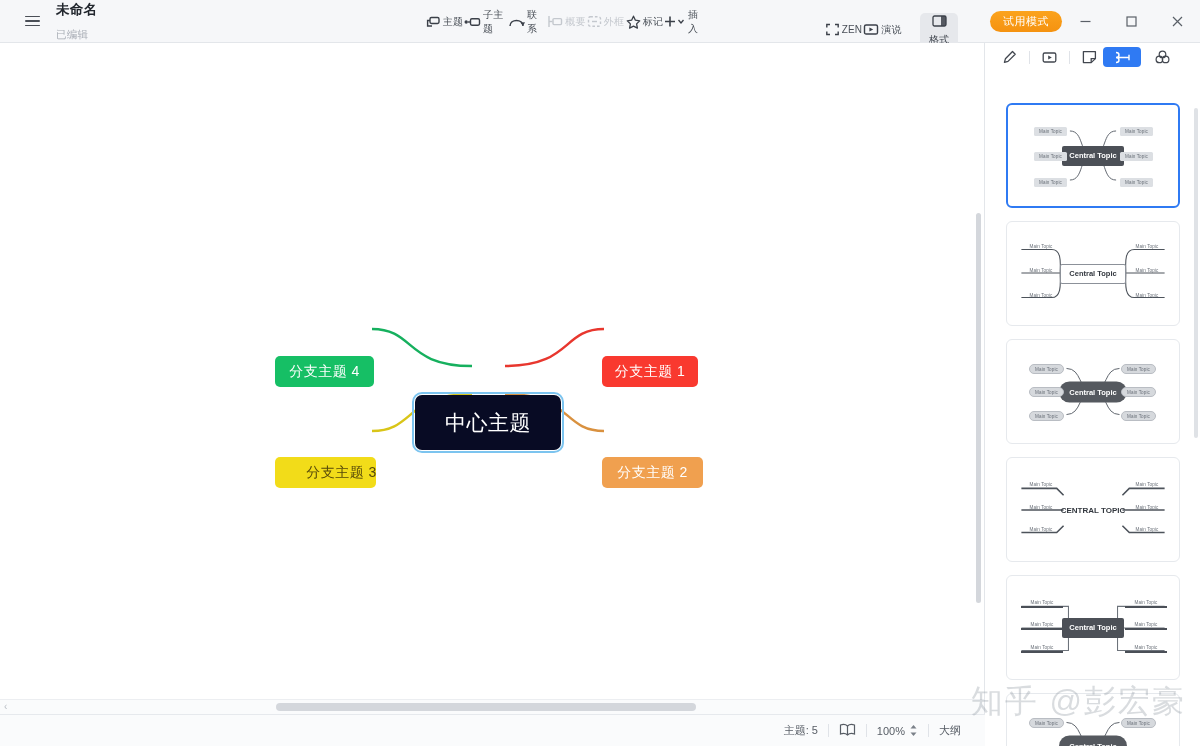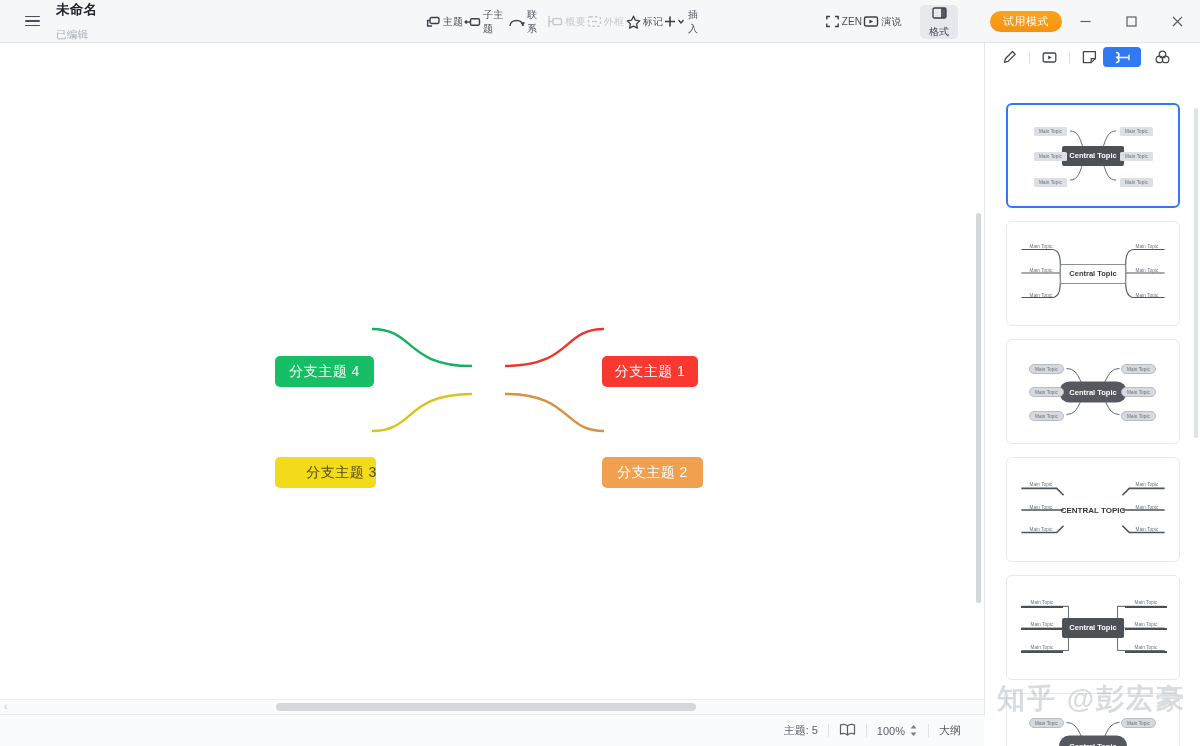--- a/index.html
+++ b/index.html
@@ -22,21 +22,21 @@
   .doc-title .t { font-size:13.5px; font-weight:bold; color:#22272e; letter-spacing:.3px;}
   .doc-title .s { font-size:10.5px; color:#a8adb5; margin-top:10px; letter-spacing:.2px;}
 
   .tool-center { position:absolute; left:425px; top:0; height:43px; display:flex; align-items:center; gap:0px;}
   .tbtn { width:39px; height:43px; display:flex; flex-direction:row; align-items:center; justify-content:center; gap:2px; cursor:pointer; }
   .tbtn.wide { width:44px; }
   .tbtn .ico { height:17px; display:flex; align-items:center; justify-content:center; color:#3b4049;}
   .tbtn .lbl { font-size:10px; color:#4a5058; letter-spacing:.2px;}
   .tbtn.disabled .ico, .tbtn.disabled .lbl { color:#c4c8ce; }
 
-  .tool-right { position:absolute; left:824px; top:0; height:43px; display:flex; align-items:center;}
+  .tool-right { position:absolute; left:824px; top:8px; height:43px; display:flex; align-items:center;}
   .fmt-btn { width:38px; height:34px; border-radius:5px; background:#e6e8ec; display:flex;flex-direction:column;
              align-items:center; justify-content:center; gap:2px; margin-left:18px;}
   .fmt-btn .lbl { font-size:10px; color:#3b4049;}
 
   .winarea { position:absolute; right:0; top:0; height:43px; display:flex; align-items:center; }
   .trial { height:21px; padding:0 13px; border-radius:11px; background:linear-gradient(180deg,#fba31d,#f59210);
            color:#fff; font-size:11px; display:flex; align-items:center; letter-spacing:.5px; cursor:pointer;}
   .wbtn { width:46px; height:43px; display:flex; align-items:center; justify-content:center; color:#5a6068; cursor:pointer;}
 
   
@@ -90,21 +90,21 @@
   .mini-t.line-b { width:42px; height:10px; border-bottom:2px solid #4a4f57; }
   svg.minilinks { position:absolute; inset:0; width:100%; height:100%;}
 
   
   .status { position:absolute; left:0; top:714px; width:985px; height:32px; background:#fafbfc;
             border-top:1px solid #e6e9ed; display:flex; align-items:center; justify-content:flex-end; padding-right:14px; gap:0;}
   .st-item { font-size:11px; color:#575d65; display:flex; align-items:center; gap:4px; padding:0 10px;}
   .st-sep { width:1px; height:13px; background:#e0e3e8;}
   .stepper { display:flex; flex-direction:column; line-height:5px; font-size:8px; color:#7a8088;}
 
-  .watermark { position:absolute; right:14px; top:680px; font-size:28px; font-weight:bold;
+  .watermark { position:absolute; right:14px; top:680px; font-size:32px; font-weight:normal;
                color:rgba(130,138,148,.30); letter-spacing:2px; white-space:nowrap; pointer-events:none;}
 </style>
 </head>
 <body>
 
 <div id="app">
 
   <div class="topbar">
     <div class="hamburger">
         <i></i>
@@ -233,20 +233,21 @@
   </div>
 
   <div class="canvas">
     <svg class="links">
       <path d="M372 286 C415 286 405 323 472 323" fill="none" stroke="#16b05e" stroke-width="2.4"></path>
       <path d="M372 388 C415 388 405 351 472 351" fill="none" stroke="#d9c518" stroke-width="2.4"></path>
       <path d="M604 286 C562 286 572 323 505 323" fill="none" stroke="#e8372e" stroke-width="2.4"></path>
       <path d="M604 388 C562 388 572 351 505 351" fill="none" stroke="#d9913f" stroke-width="2.4"></path>
     </svg>
 
+    <div class="node node-center">中心主题</div>
     <div class="node node-b n1">分支主题 1</div>
     <div class="node node-b n2">分支主题 2</div>
     <div class="node node-b n3">分支主题 3</div>
     <div class="node node-b n4">分支主题 4</div>
 
     <div class="vscroll"></div>
     <div class="hscroll-wrap">
       <div class="hscroll"></div>
       <div class="leftarrow">‹</div>
     </div>

